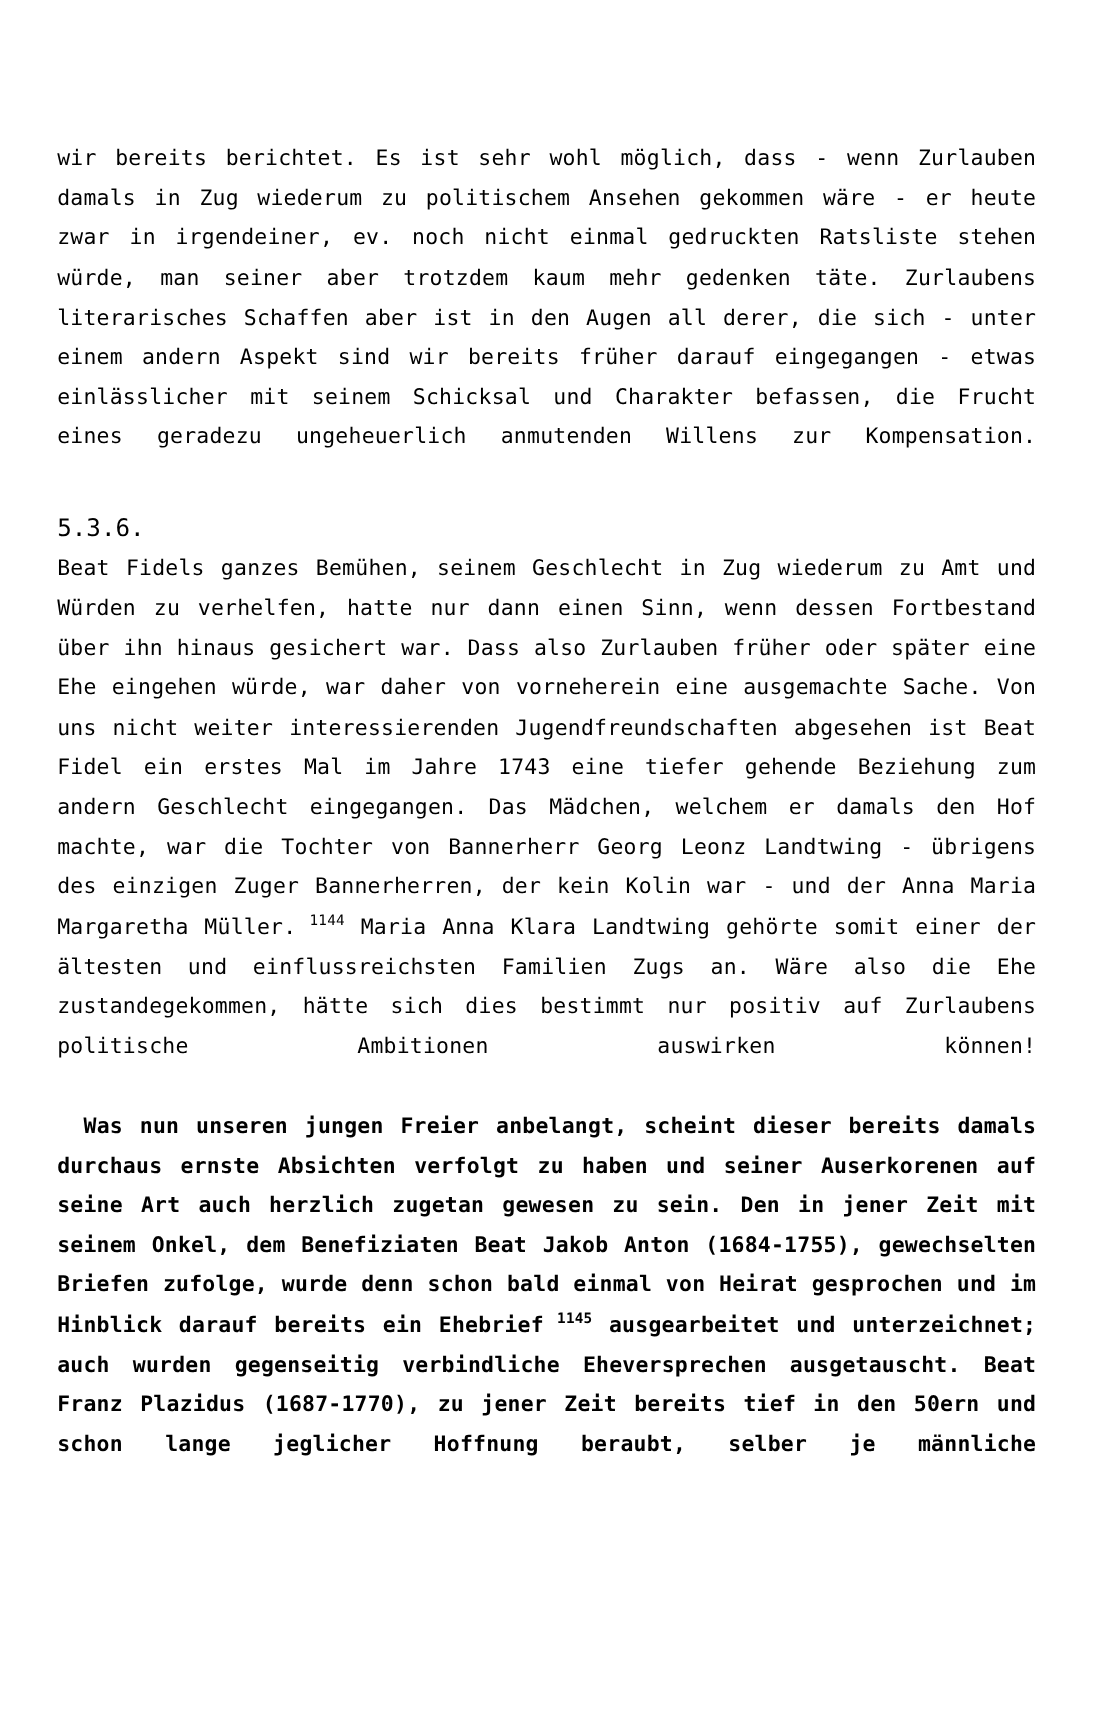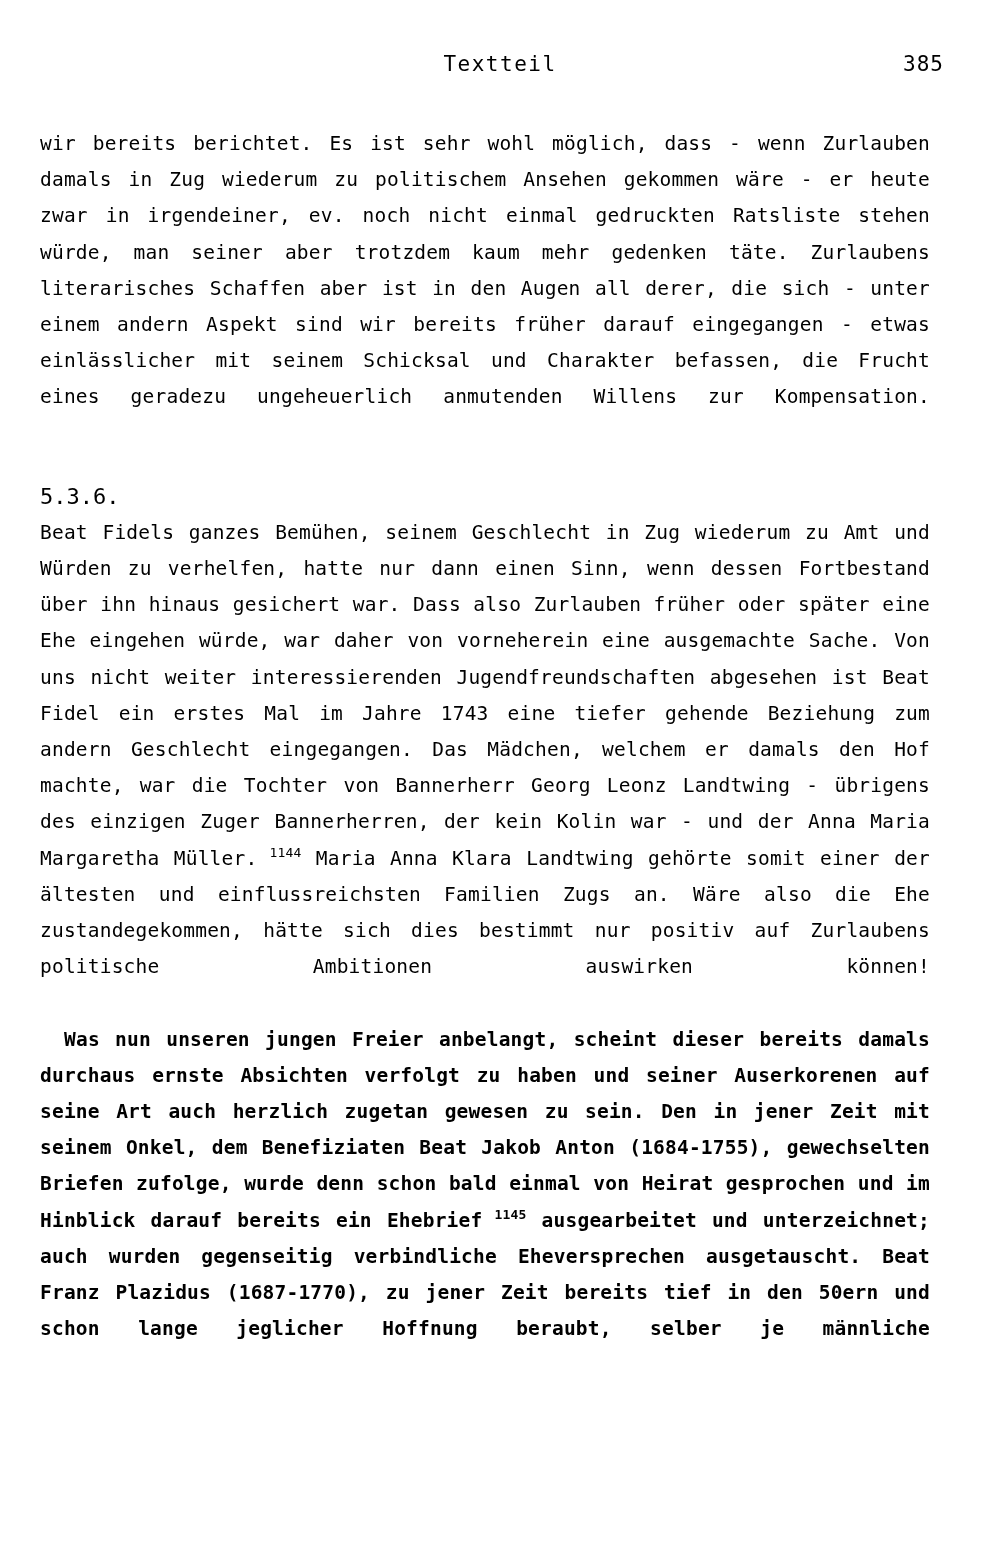--- a/index.html
+++ b/index.html
@@ -41,21 +41,21 @@
   .page-number {
     position: absolute;
     right: 56px;
     top: 0;
     font-size: 21px;
     letter-spacing: 1px;
   }
   .content {
     position: absolute;
     top: 126px;
-    left: 40px;
+    left: 52px;
     width: 890px;
   }
   p.para {
     margin: 0;
     font-size: 19.5px;
     line-height: 36.2px;
     text-align: justify;
     text-justify: inter-word;
     letter-spacing: 0.2px;
     font-family: "DejaVu Sans Mono", "Liberation Mono", monospace;
@@ -64,21 +64,21 @@
     content: "";
     display: inline-block;
     width: 100%;
   }
   p.noindent { text-indent: 0; }
   p.indent { text-indent: 24px; font-weight: bold; }
 
   .section-head {
     display: flex;
     align-items: center;
-    margin-top: 32px;
+    margin-top: 16px;
     margin-bottom: 6px;
   }
   .section-number {
     font-size: 22px;
     letter-spacing: 0px;
     width: 190px;
     flex: 0 0 190px;
   }
   .section-title {
     font-size: 19px;
@@ -89,24 +89,20 @@
     vertical-align: super;
     line-height: 0;
     margin-left: 12px;
   }
 </style>
 </head>
 <body>
 
 <div class="page">
 
-  <div class="header">
-    <div class="header-title">Textteil</div>
-    <div class="page-number">385</div>
-  </div>
 
   <div class="content">
 
     <p class="para noindent">wir bereits berichtet. Es ist sehr wohl möglich, dass - wenn Zurlauben damals in Zug wiederum zu politischem Ansehen gekommen wäre - er heute zwar in irgendeiner, ev. noch nicht einmal gedruckten Ratsliste stehen würde, man seiner aber trotzdem kaum mehr gedenken täte. Zurlaubens literarisches Schaffen aber ist in den Augen all derer, die sich - unter einem andern Aspekt sind wir bereits früher darauf eingegangen - etwas einlässlicher mit seinem Schicksal und Charakter befassen, die Frucht eines geradezu ungeheuerlich anmutenden Willens zur Kompensation.</p>
 
     <div class="section-head">
       <span class="section-number">5.3.6.</span>
     </div>
 
     <p class="para noindent"><span>Beat Fidels ganzes Bemühen, seinem Geschlecht in Zug wiederum zu Amt und Würden zu verhelfen, hatte nur dann einen Sinn, wenn dessen Fortbestand über ihn hinaus gesichert war. Dass also Zurlauben früher oder später eine Ehe eingehen würde, war daher von vorneherein eine ausgemachte Sache. Von uns nicht weiter interessierenden Jugendfreundschaften abgesehen ist Beat Fidel ein erstes Mal im Jahre 1743 eine tiefer gehende Beziehung zum andern Geschlecht eingegangen. Das Mädchen, welchem er damals den Hof machte, war die Tochter von Bannerherr Georg Leonz Landtwing - übrigens des einzigen Zuger Bannerherren, der kein Kolin war - und der Anna Maria Margaretha Müller.</span><sup>1144</sup><span> Maria Anna Klara Landtwing gehörte somit einer der ältesten und einflussreichsten Familien Zugs an. Wäre also die Ehe zustandegekommen, hätte sich dies bestimmt nur positiv auf Zurlaubens politische Ambitionen auswirken können!</span></p>

